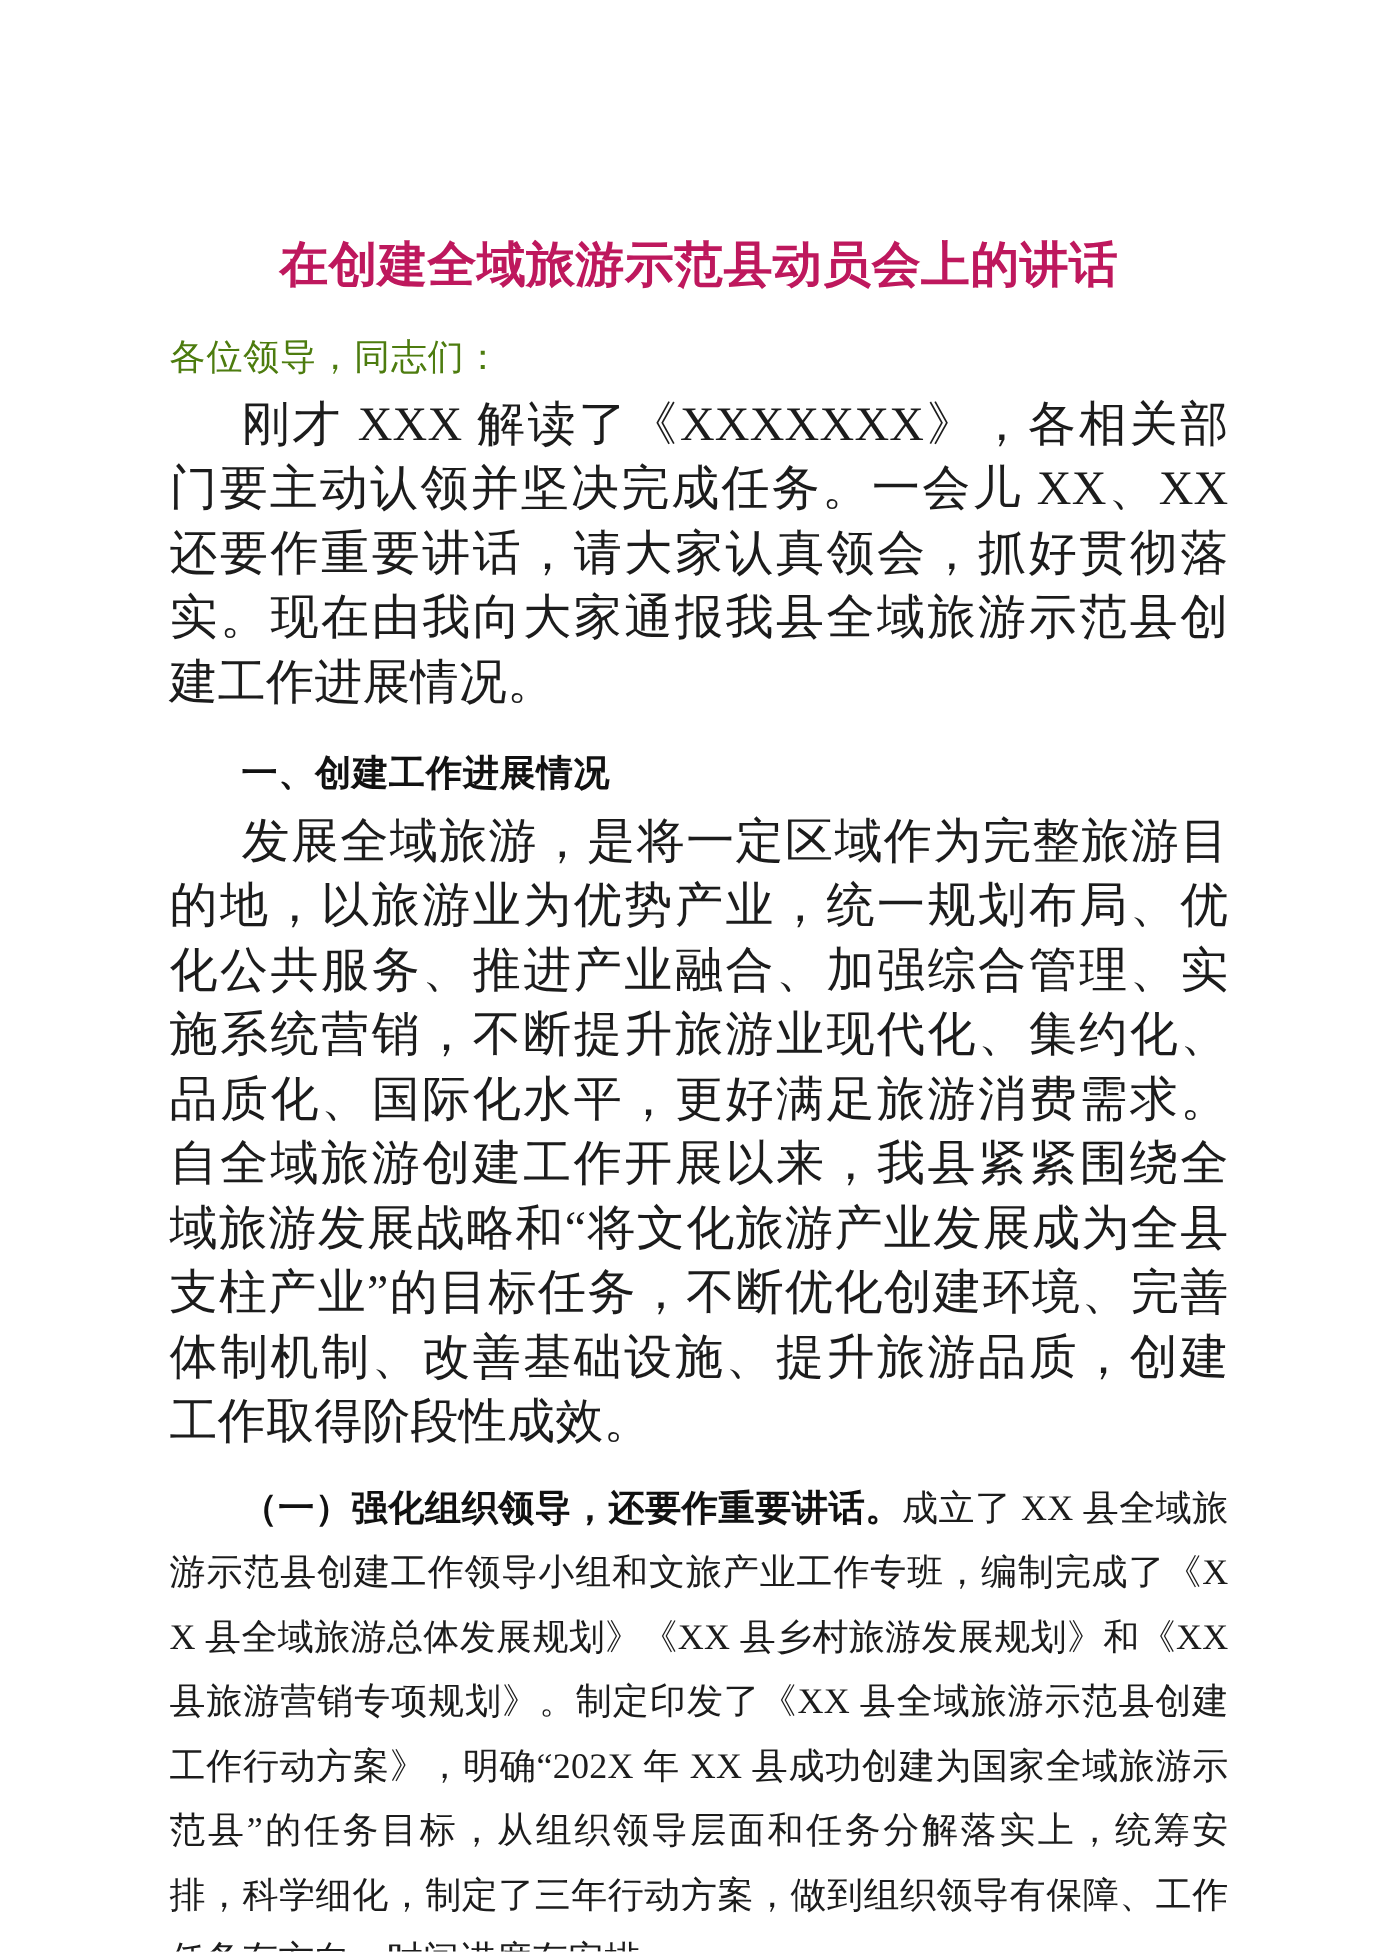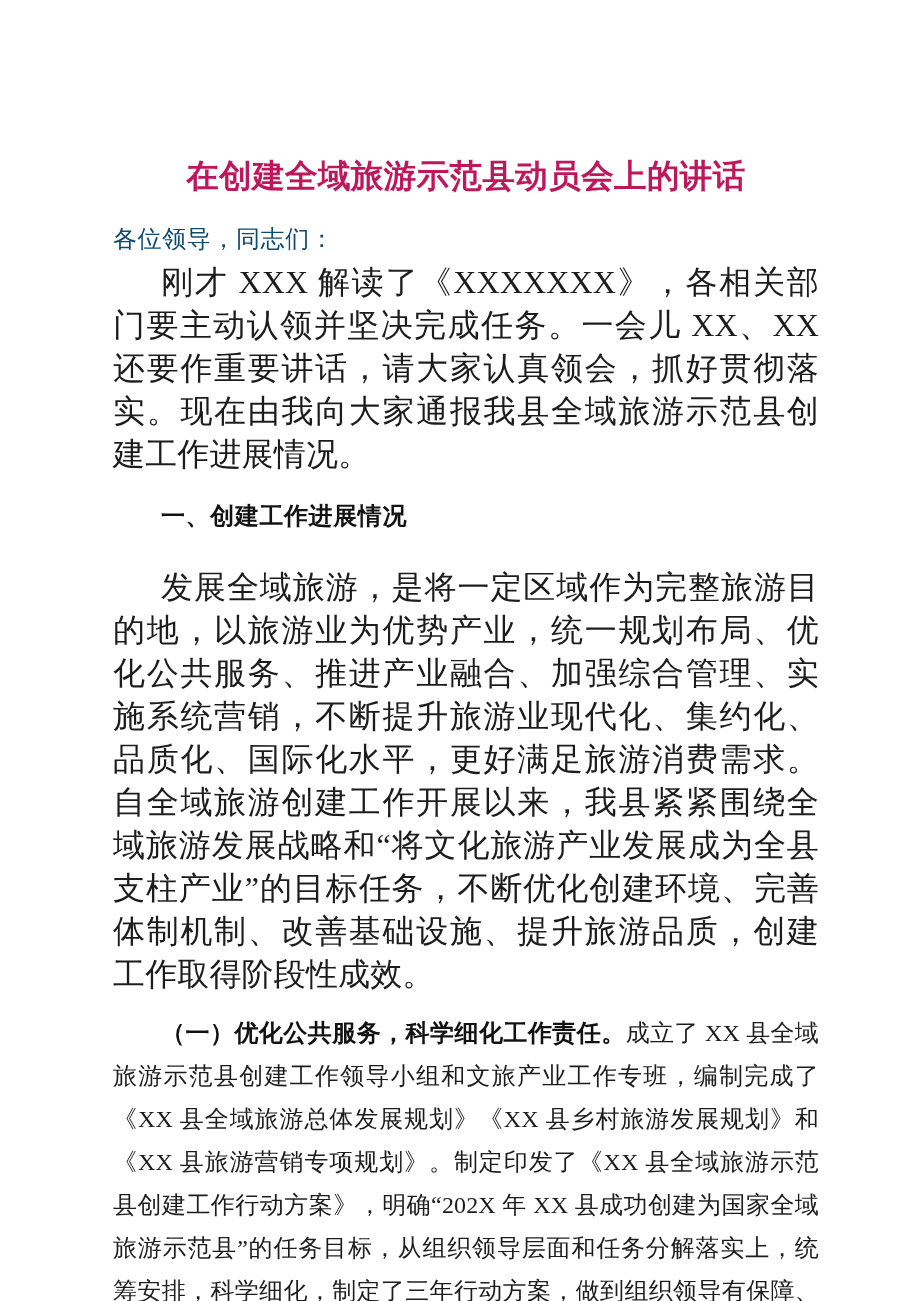--- a/index.html
+++ b/index.html
@@ -46,21 +46,21 @@
     white-space: nowrap;
   }
 
   .salutation {
     font-family: "Liberation Serif", "DejaVu Serif", serif;
     font-size: 24px;
     line-height: 43px;
     margin: 0;
     padding-top: 25px;
     letter-spacing: 0.6px;
-    color: #0c4a6e;
+    color: #4d7c0f;
   }
 
   .para {
     font-family: "Liberation Serif", "DejaVu Serif", serif;
     font-size: 32px;
     line-height: 43px;
     margin: 0;
     text-align: justify;
     text-align-last: left;
     text-justify: inter-character;
@@ -78,21 +78,20 @@
     margin: 0;
     padding-top: 18px;
     padding-bottom: 2px;
     text-indent: 48px;
     letter-spacing: 0.6px;
     color: #121212;
   }
 
   .para.after-heading {
     padding-top: 0;
-    margin-top: 27px;
   }
 
   .lead-in {
     font-weight: 700;
     letter-spacing: 0.3px;
     color: #111111;
   }
 
   .subsection {
     font-family: "Liberation Serif", "DejaVu Serif", serif;
@@ -118,16 +117,16 @@
     <h1 class="doc-title">在创建全域旅游示范县动员会上的讲话</h1>
 
     <p class="salutation">各位领导，同志们：</p>
 
     <p class="para">刚才 XXX 解读了《XXXXXXX》，各相关部门要主动认领并坚决完成任务。一会儿 XX、XX 还要作重要讲话，请大家认真领会，抓好贯彻落实。现在由我向大家通报我县全域旅游示范县创建工作进展情况。</p>
 
     <h2 class="section-heading">一、创建工作进展情况</h2>
 
     <p class="para after-heading">发展全域旅游，是将一定区域作为完整旅游目的地，以旅游业为优势产业，统一规划布局、优化公共服务、推进产业融合、加强综合管理、实施系统营销，不断提升旅游业现代化、集约化、品质化、国际化水平，更好满足旅游消费需求。自全域旅游创建工作开展以来，我县紧紧围绕全域旅游发展战略和“将文化旅游产业发展成为全县支柱产业”的目标任务，不断优化创建环境、完善体制机制、改善基础设施、提升旅游品质，创建工作取得阶段性成效。</p>
 
-    <p class="subsection"><span class="lead-in">（一）优化公共服务，科学细化工作责任。</span><span>成立了 XX 县全域旅游示范县创建工作领导小组和文旅产业工作专班，编制完成了《XX 县全域旅游总体发展规划》《XX 县乡村旅游发展规划》和《XX 县旅游营销专项规划》。制定印发了《XX 县全域旅游示范县创建工作行动方案》，明确“202X 年 XX 县成功创建为国家全域旅游示范县”的任务目标，从组织领导层面和任务分解落实上，统筹安排，科学细化，制定了三年行动方案，做到组织领导有保障、工作任务有方向、时间进度有安排。</span></p>
+    <p class="subsection"><span class="lead-in">（一）强化组织领导，还要作重要讲话。</span><span>成立了 XX 县全域旅游示范县创建工作领导小组和文旅产业工作专班，编制完成了《XX 县全域旅游总体发展规划》《XX 县乡村旅游发展规划》和《XX 县旅游营销专项规划》。制定印发了《XX 县全域旅游示范县创建工作行动方案》，明确“202X 年 XX 县成功创建为国家全域旅游示范县”的任务目标，从组织领导层面和任务分解落实上，统筹安排，科学细化，制定了三年行动方案，做到组织领导有保障、工作任务有方向、时间进度有安排。</span></p>
 
   </div>
 </div>
 
 </body></html>

